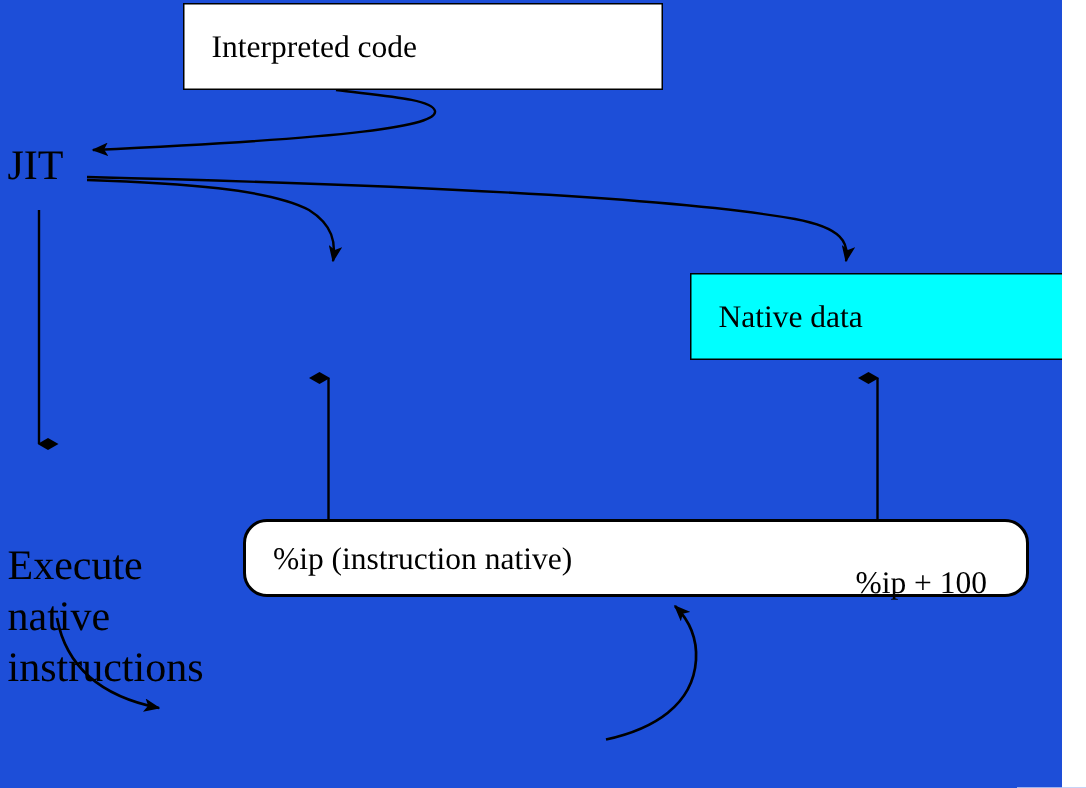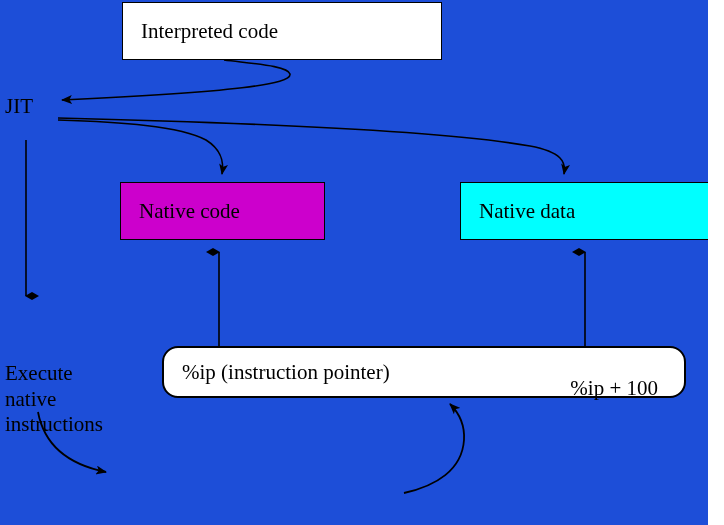--- a/index.html
+++ b/index.html
@@ -52,21 +52,21 @@
   }
   .pad-left {
     padding-left: 18px;
   }
   .pad-right {
     padding-right: 26px;
     margin-top: 32px;
   }
   .free-text {
     position: absolute;
-    font-size: 21px;
+    font-size: 28px;
     line-height: 1.22;
     white-space: pre;
   }
   #interpreted-code-box { left: 122px; top: 2px; width: 320px; height: 58px; }
   #native-code-box      { left: 120px; top: 182px; width: 205px; height: 58px; }
   #native-data-box      { left: 460px; top: 182px; width: 262px; height: 58px; }
   #ip-box               { left: 162px; top: 346px; width: 524px; height: 52px; }
   #jit-label            { left: 5px;  top: 94px; }
   #execute-label        { left: 5px;  top: 313px; margin-top: 48px; }
   #instruction-label    { left: 120px; top: 455px; }
@@ -100,30 +100,27 @@
 
     <path d="M 38 412 C 44 444, 66 464, 106 472" fill="none" stroke="#000000" stroke-width="1.8" marker-end="url(#arrowhead)"></path>
 
     <path d="M 404 493 C 436 486, 462 470, 464 440 C 465 424, 458 412, 450 404" fill="none" stroke="#000000" stroke-width="1.8" marker-end="url(#arrowhead)"></path>
   </svg>
 
   <div class="node box-plain" id="interpreted-code-box">
     <span class="node-label pad-left">Interpreted code</span>
   </div>
 
-  <div class="node box-filled" id="native-code-box" style="background:#CC00CC;">
-    <span class="node-label pad-left">Native code</span>
-  </div>
 
   <div class="node box-filled" id="native-data-box" style="background:#00FFFF;">
     <span class="node-label pad-left">Native data</span>
   </div>
 
   <div class="node box-rounded" id="ip-box">
-    <span class="node-label pad-left">%ip (instruction pointer)</span>
+    <span class="node-label pad-left">%ip (instruction native)</span>
     <span class="node-label pad-right">%ip + 100</span>
   </div>
 
   <div class="free-text" id="jit-label">JIT</div>
 
   <div class="free-text" id="execute-label">Execute
 native
 instructions</div>
 
 

